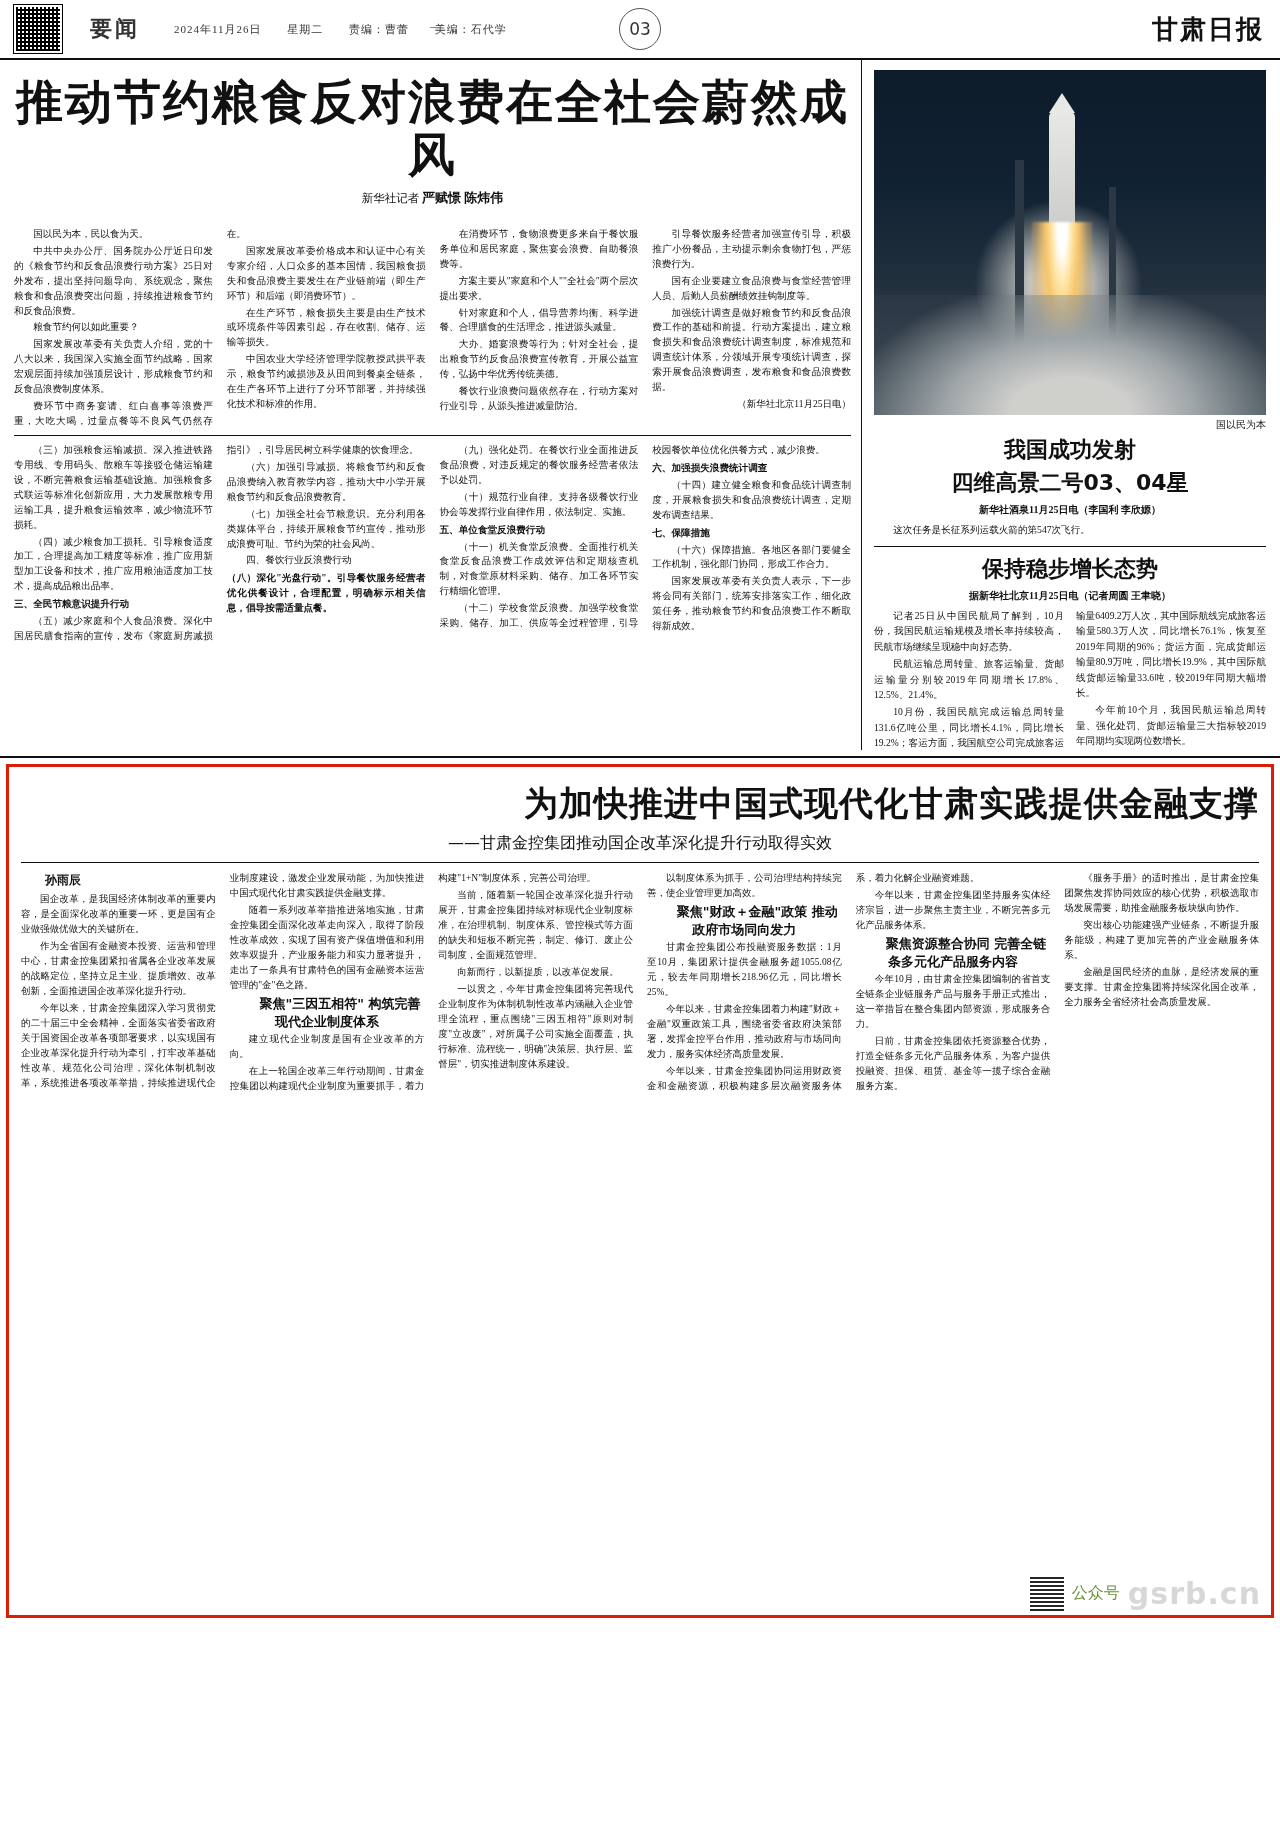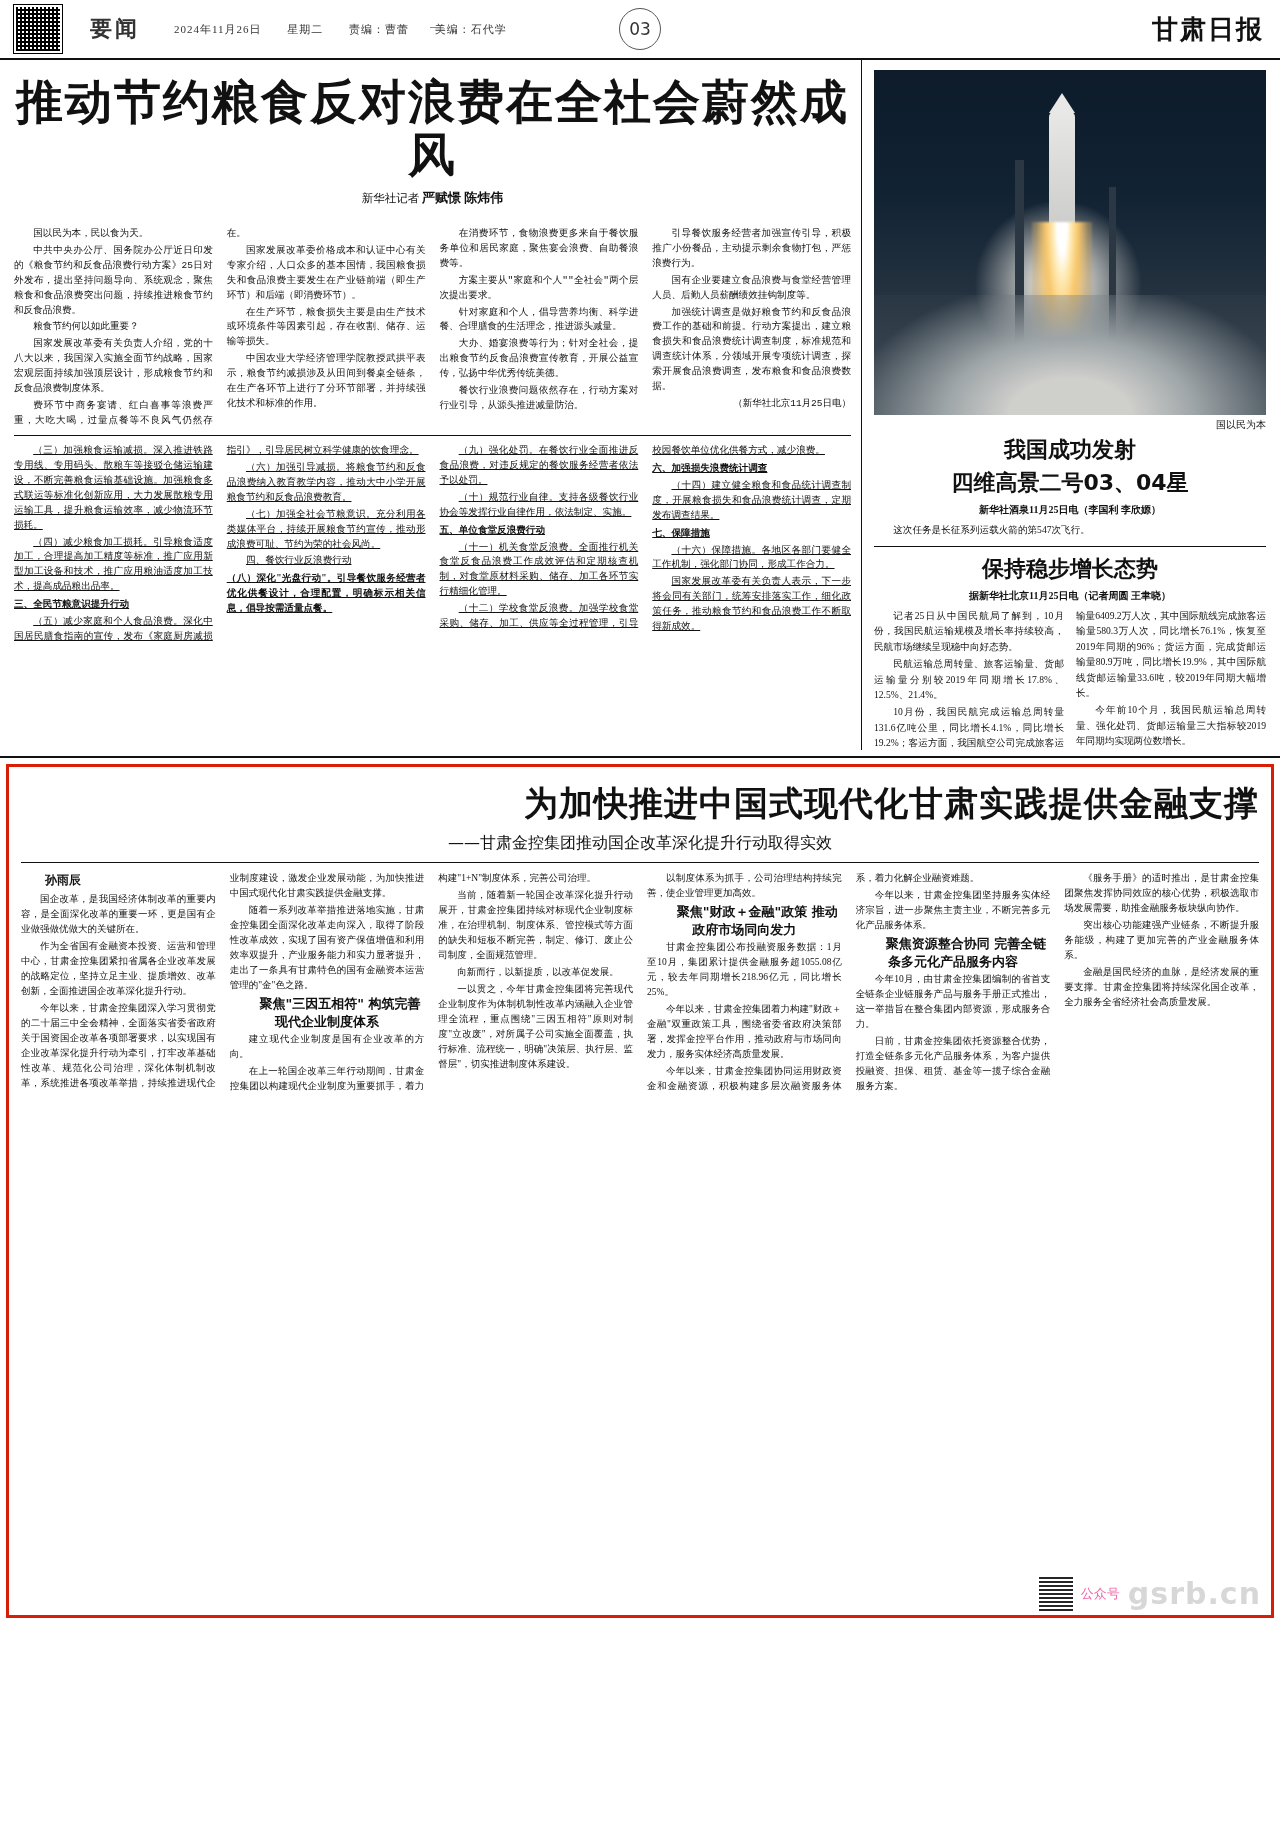--- a/index.html
+++ b/index.html
@@ -22,28 +22,28 @@
 
   
   .top{position:relative;border-bottom:2px solid #111;padding:0 0 6px 0;display:flex;}
   .left-col{width:862px;box-sizing:border-box;padding:10px 10px 0 14px;border-right:1px solid #111;}
   .right-col{width:418px;box-sizing:border-box;padding:10px 14px 0 12px;}
 
   .headline{font-family:"DejaVu Sans",sans-serif;font-weight:bold;font-size:47px;letter-spacing:2px;text-align:center;line-height:1.12;margin:6px 0 4px;}
   .byline{font-size:11.5px;text-align:center;margin:8px 0 20px;}
   .byline b{font-weight:bold;font-size:13px;}
 
-  .cols4{column-count:4;column-gap:14px;column-rule:0;font-size:9.6px;line-height:1.55;text-align:justify;font-family:Liberation Mono, monospace;}
+  .cols4{column-count:4;column-gap:14px;column-rule:0;font-size:9.6px;line-height:1.55;text-align:justify;}
   .cols4 p{margin:0 0 2px;text-indent:2em;}
   .sig{text-align:right;font-size:9.5px;margin-top:3px;}
 
   .divider{border-top:1px solid #111;margin:7px 0 7px;}
 
   .cols4b{column-count:4;column-gap:14px;font-size:9.6px;line-height:1.55;text-align:justify;}
-  .cols4b p{margin:0 0 2px;text-indent:2em;text-decoration:underline;}
+  .cols4b p{margin:0 0 2px;text-indent:2em;}
   .cols4b .sub{font-weight:bold;text-indent:0;margin:3px 0 2px;}
 
   
   .photo{position:relative;width:100%;height:345px;background:
      radial-gradient(circle at 47% 62%, #f3f0e8 0 4%, rgba(243,240,232,0) 28%),
      linear-gradient(180deg,#0d1b2a 0%,#123 35%,#22303e 62%,#45515a 100%);
      overflow:hidden;}
   .rocket{position:absolute;left:48%;top:12%;width:26px;height:180px;background:linear-gradient(180deg,#e8e8e6,#bdbdbb);transform:translateX(-50%);border-radius:6px 6px 0 0;}
   .rocket:before{content:"";position:absolute;left:50%;top:-18px;transform:translateX(-50%);border-left:13px solid transparent;border-right:13px solid transparent;border-bottom:20px solid #e8e8e6;}
   .flame{position:absolute;left:48%;top:44%;transform:translateX(-50%);width:60px;height:190px;background:radial-gradient(ellipse at 50% 0%,#fff 0 12%,#ffe9b0 22%,#f7c66a 38%,rgba(200,160,90,.45) 62%,rgba(150,140,130,.05) 100%);filter:blur(1px);}
@@ -64,21 +64,21 @@
   .b-head{font-family:"DejaVu Sans",sans-serif;font-weight:bold;font-size:34px;text-align:right;letter-spacing:1px;margin:4px 0 6px;}
   .b-sub{font-family:"DejaVu Sans",sans-serif;font-size:16px;text-align:center;margin:0 0 8px;}
   .b-rule{border-top:1px solid #111;margin:4px 0 8px;}
   .b-cols{column-count:6;column-gap:14px;font-size:9.5px;line-height:1.58;text-align:justify;}
   .b-cols p{margin:0 0 2px;text-indent:2em;}
   .b-author{font-size:12px;font-weight:bold;text-indent:0;margin:0 0 8px;}
   .b-sec{font-family:"DejaVu Sans",sans-serif;font-weight:bold;font-size:13px;text-align:center;text-indent:0;line-height:1.35;margin:8px 0 5px;}
 
   .wm{position:absolute;right:10px;bottom:4px;display:flex;align-items:center;gap:8px;opacity:.85;}
   .wm-qr{width:34px;height:34px;background:repeating-linear-gradient(0deg,#000 0 2px,#fff 2px 4px),repeating-linear-gradient(90deg,#000 0 2px,transparent 2px 4px);}
-  .wm-txt{font-family:"DejaVu Sans",sans-serif;font-size:13px;color:#ec4899;}
+  .wm-txt{font-family:"DejaVu Sans",sans-serif;font-size:16px;color:#4d7c0f;}
   .wm-big{font-family:"DejaVu Sans",sans-serif;font-size:30px;color:rgba(120,120,120,.35);font-weight:bold;letter-spacing:1px;}
 </style>
 </head>
 <body>
 
 <div class="page">
 
   <div class="masthead">
     <div class="qr"></div>
     <div class="mh-title">要闻</div>

